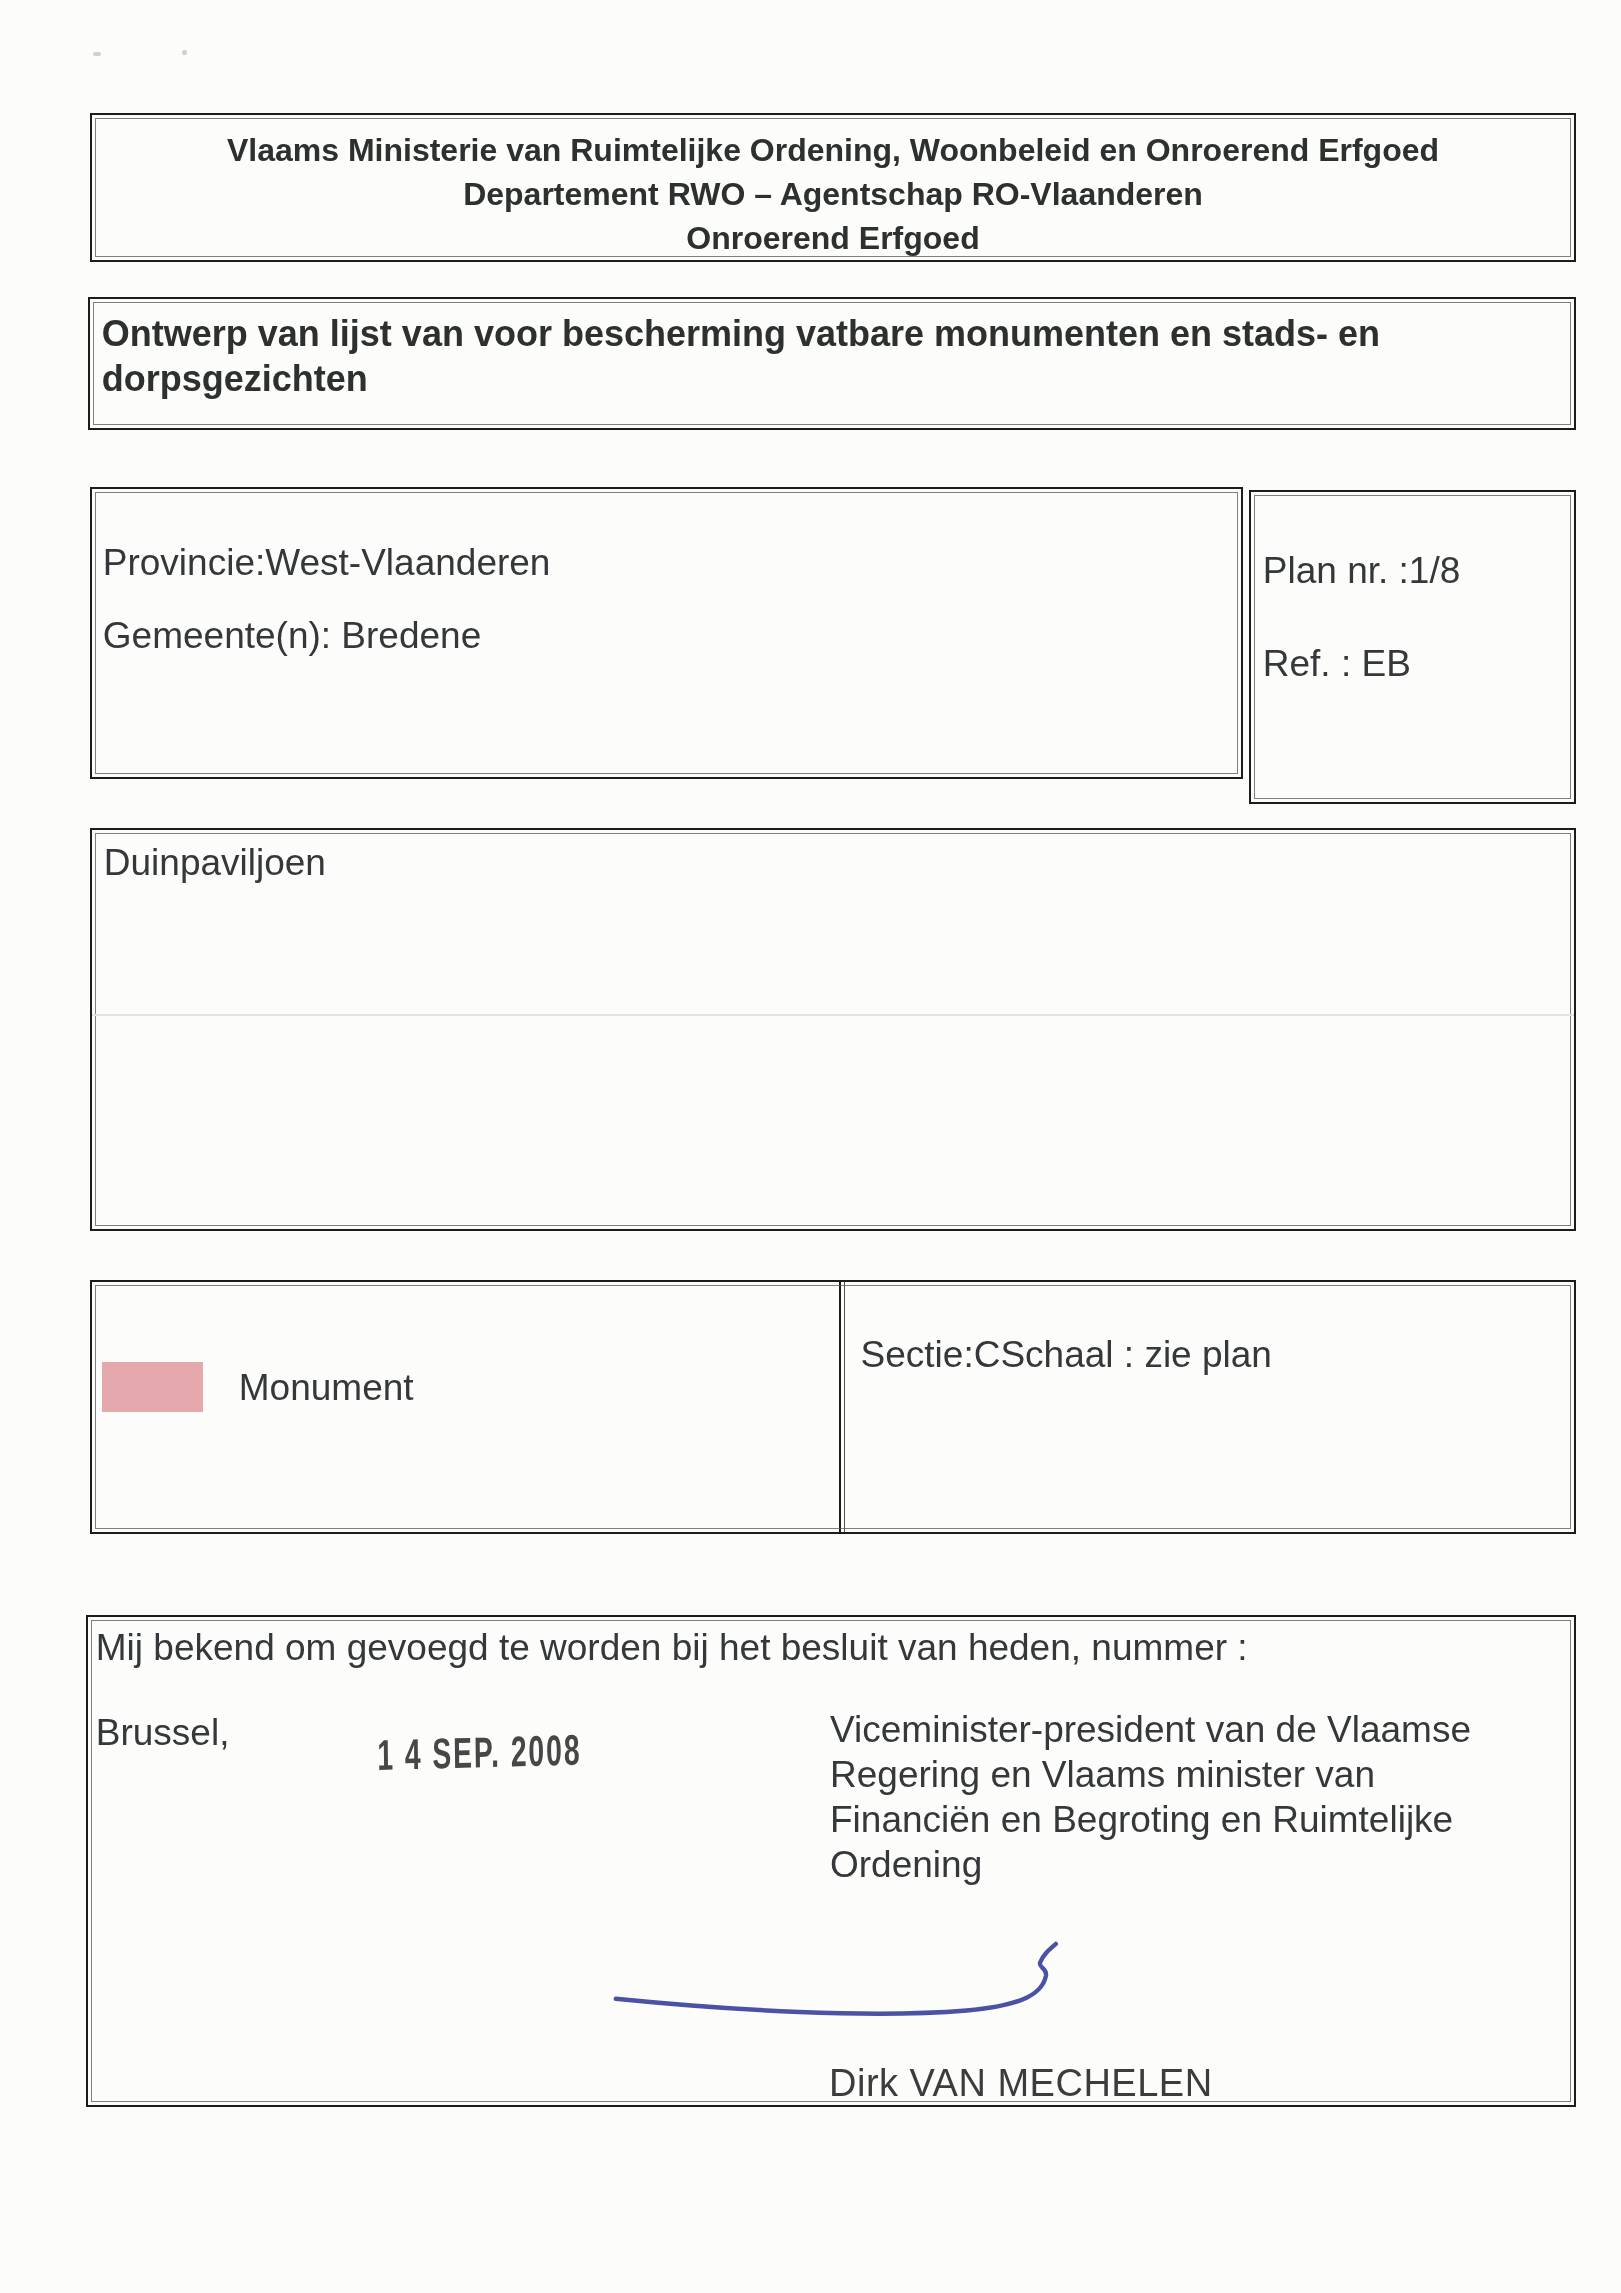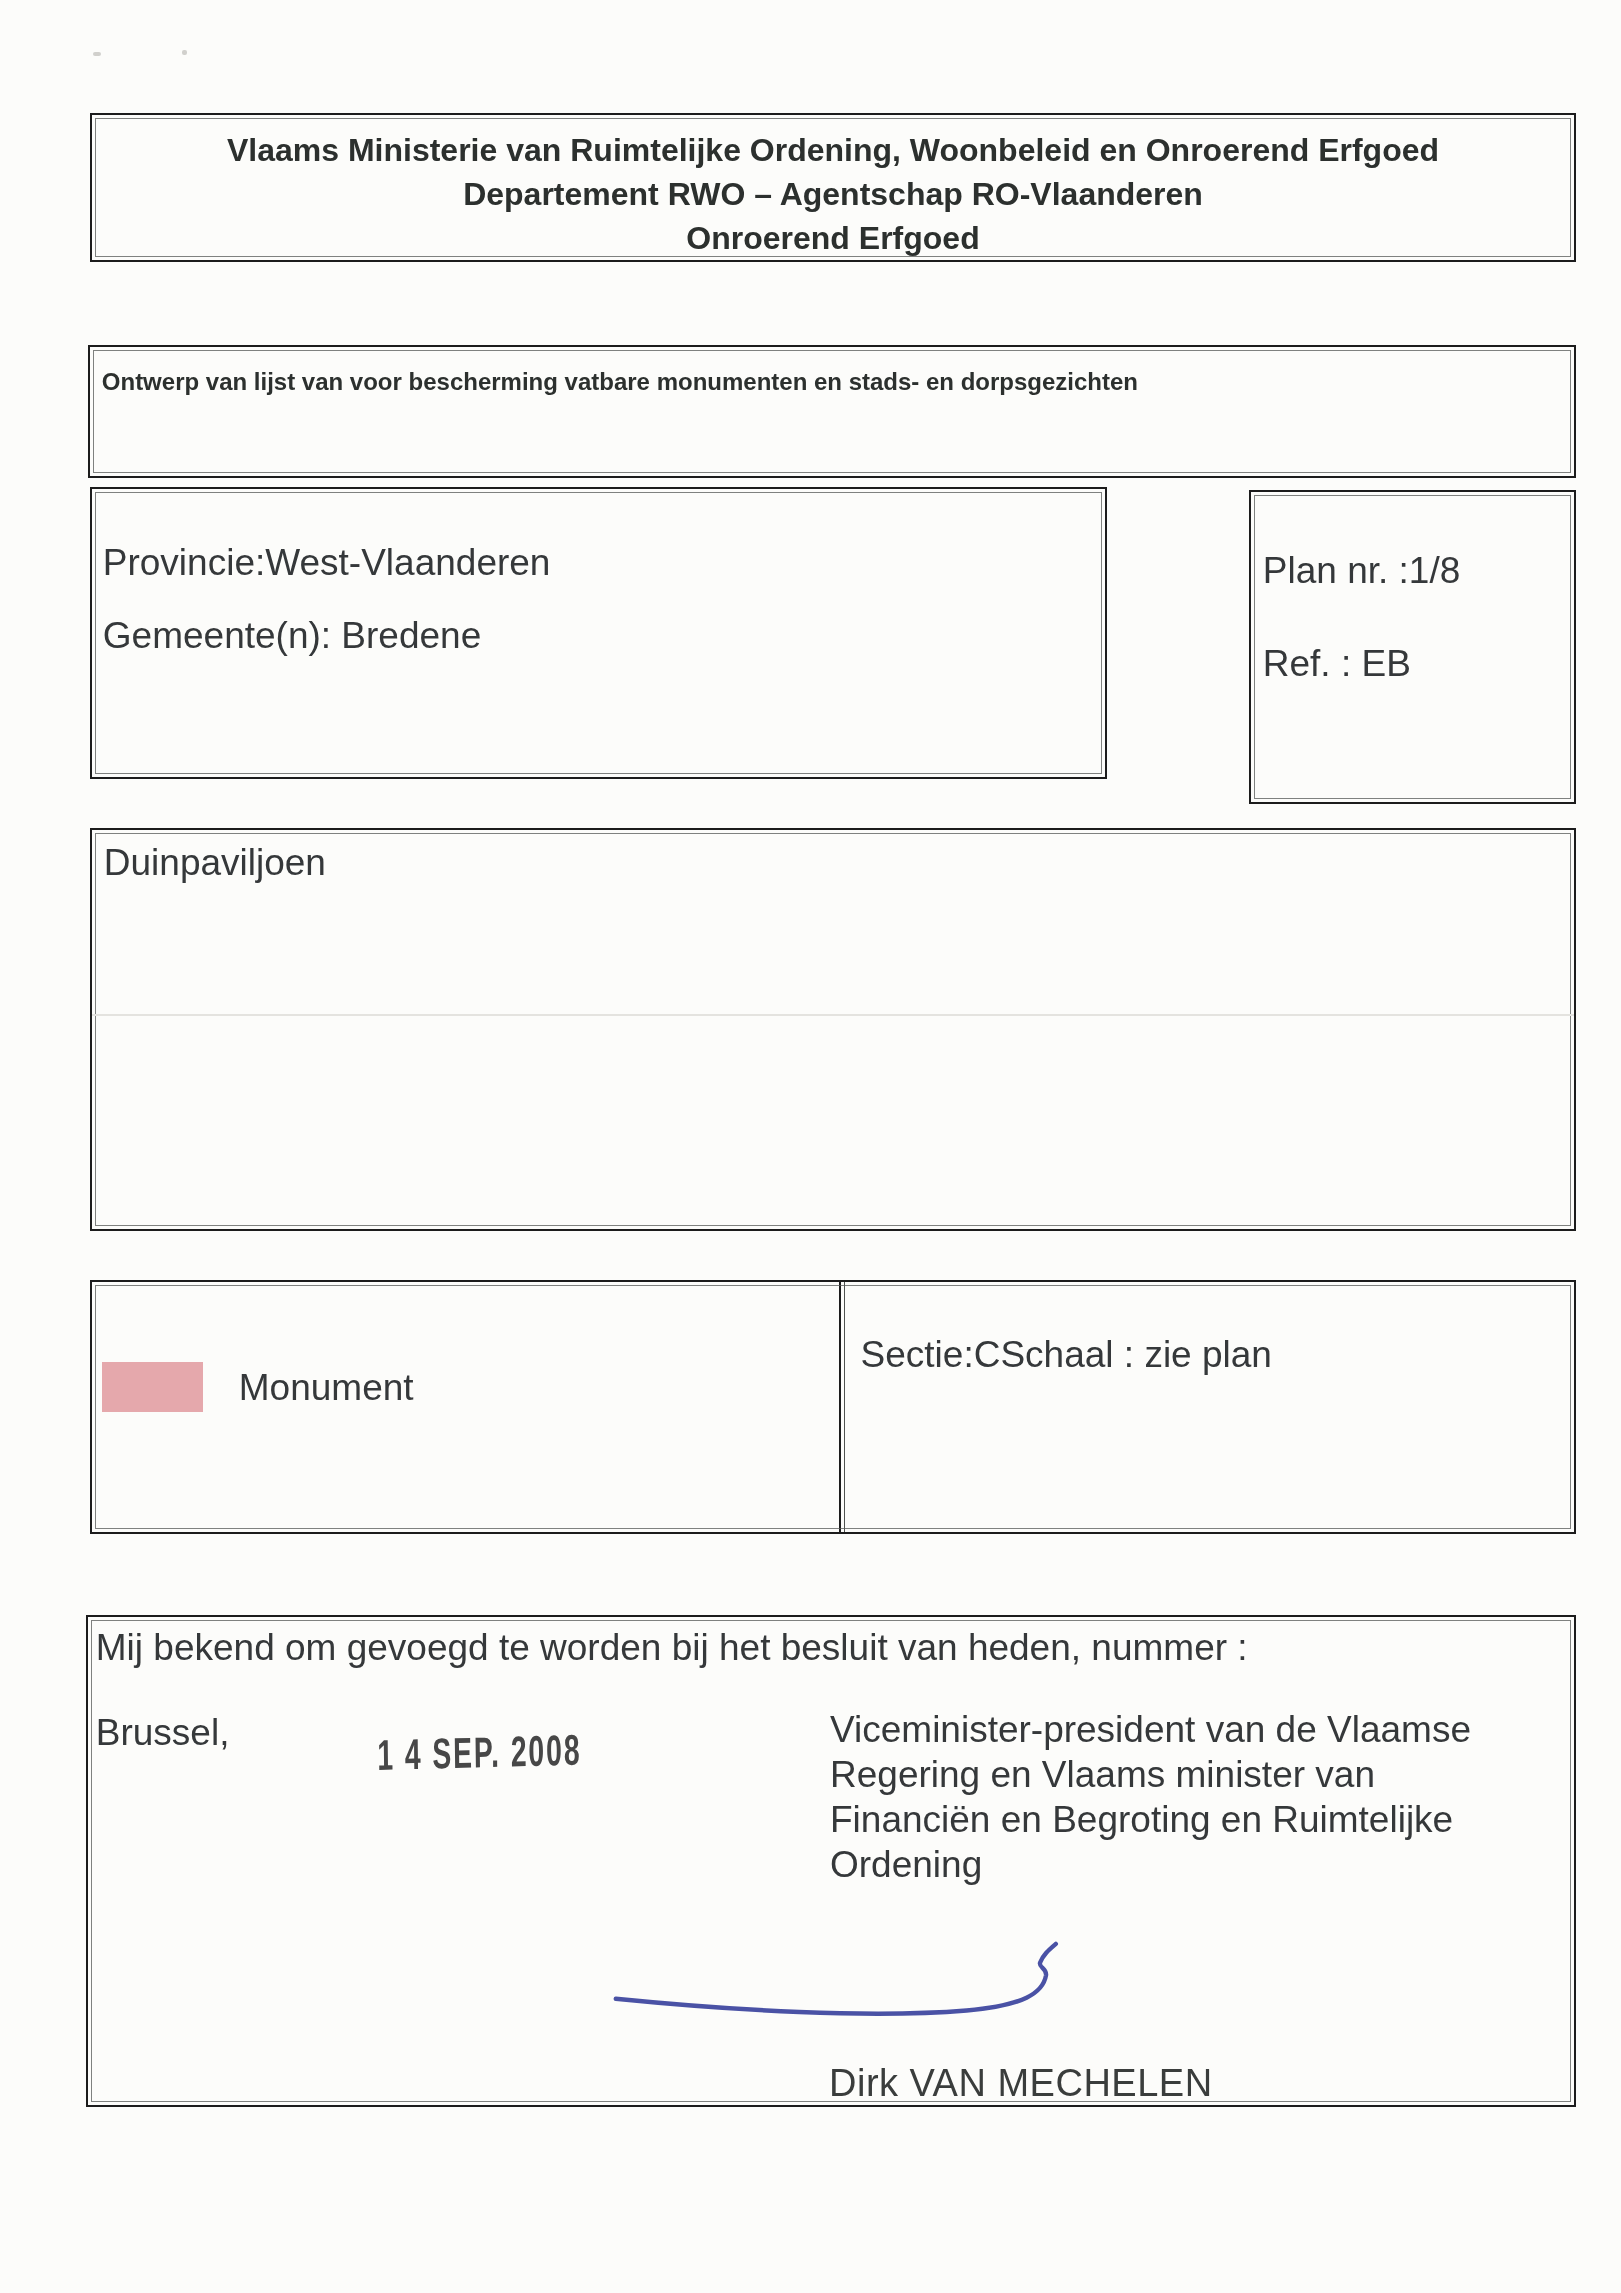--- a/index.html
+++ b/index.html
@@ -13,22 +13,22 @@
   .docbox { position:absolute; border:2.9px solid #1c1c1c; box-sizing:border-box; }
   .docbox::before {
     content:""; position:absolute; inset:2.9px;
     border:1.5px solid #55585５;
     border:1.5px solid #555855; opacity:.75; pointer-events:none;
   }
   .speck { position:absolute; background:#c6c4c0; border-radius:2px; opacity:.8; }
 
   .header-box { text-align:center; font-weight:bold; font-size:32px; line-height:44px;
                 color:#2c302e; padding-top:12.7px; }
-  .title-box  { font-weight:bold; font-size:24px; line-height:45px; color:#2c302e;
-                padding:11.8px 43px 0 11.8px;margin-top:48px; }
+  .title-box  { font-weight:bold; font-size:36px; line-height:45px; color:#2c302e;
+                padding:11.8px 43px 0 11.8px; }
 
   .info-left  { padding:54px 0 0 10.8px; font-size:37px; display:flex; flex-direction:column; row-gap:49px; }
   .info-left div  { line-height:39px; }
   .info-right { padding:59px 0 0 11.8px; font-size:37px; display:flex; flex-direction:column; row-gap:54px; }
   .info-right div { line-height:39px; }
 
   .omschrijving-box { padding:9.8px 0 0 11.8px; font-size:37px; line-height:46px; }
   .scan-line { position:absolute; left:0; right:0; height:2px; background:#e4e3df; }
 
   .legend-box { display:flex; }
@@ -62,21 +62,21 @@
   <div class="docbox header-box" style="left:90px; top:113px; width:1486px; height:149px;">
     <div>Vlaams Ministerie van Ruimtelijke Ordening, Woonbeleid en Onroerend Erfgoed</div>
     <div>Departement RWO – Agentschap RO-Vlaanderen</div>
     <div>Onroerend Erfgoed</div>
   </div>
 
   <div class="docbox title-box" style="left:88px; top:297px; width:1488px; height:133px;">
     <div>Ontwerp van lijst van voor bescherming vatbare monumenten en stads- en dorpsgezichten</div>
   </div>
 
-  <div class="docbox info-left" style="left:90px; top:487px; width:1017px; height:292px;gap:34px;">
+  <div class="docbox info-left" style="left:90px; top:487px; width:1153px; height:292px;gap:34px;">
     <div>Provincie:West-Vlaanderen</div>
     <div>Gemeente(n): Bredene</div>
   </div>
   <div class="docbox info-right" style="left:1249px; top:490px; width:327px; height:314px;">
     <div>Plan nr. :1/8</div>
     <div>Ref. : EB</div>
   </div>
 
   <div class="docbox omschrijving-box" style="left:90px; top:828px; width:1486px; height:403px;">
     <div>Duinpaviljoen</div>

